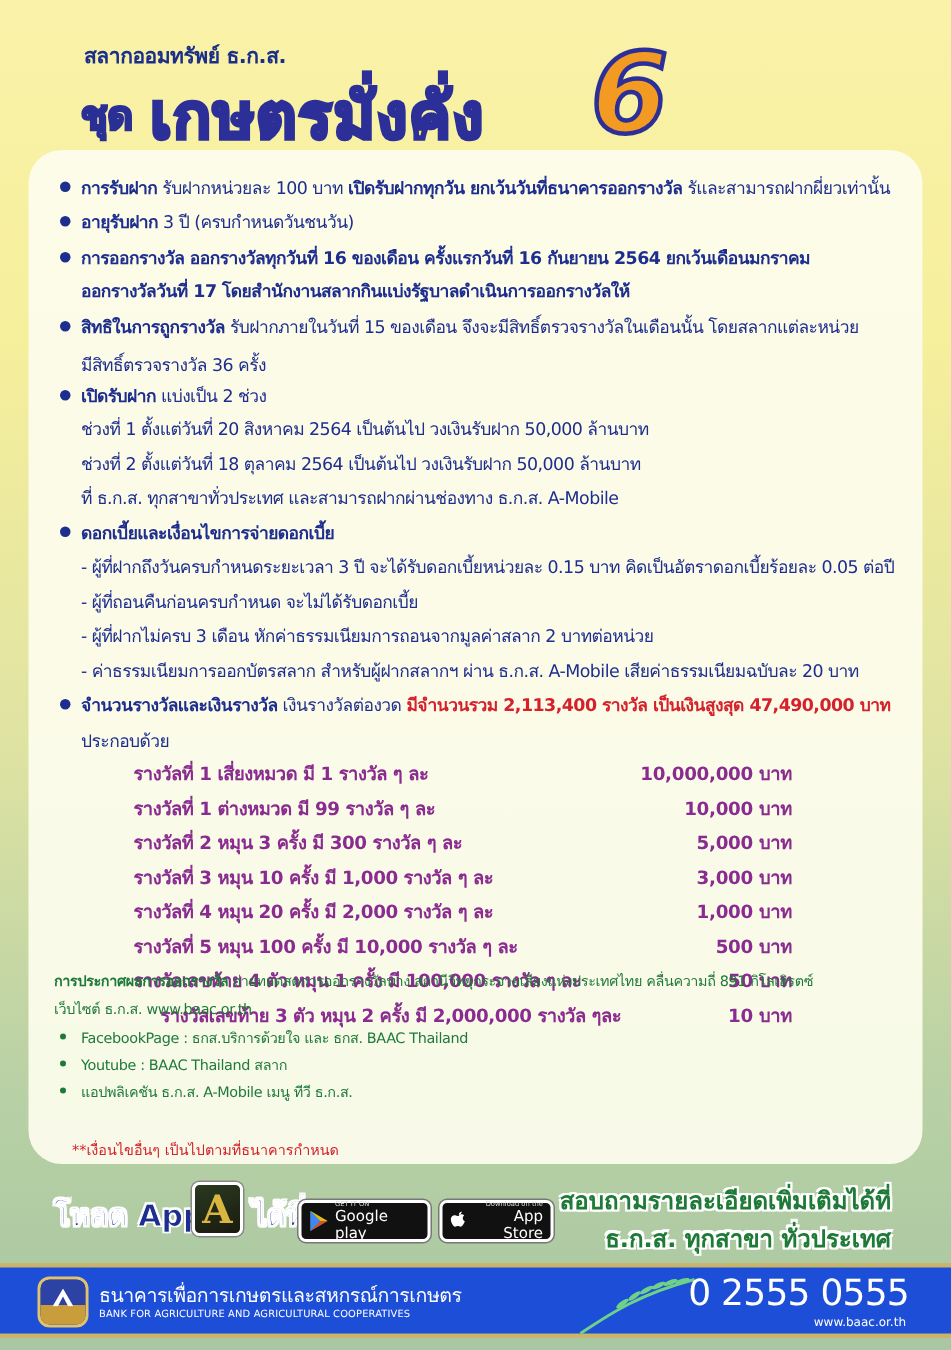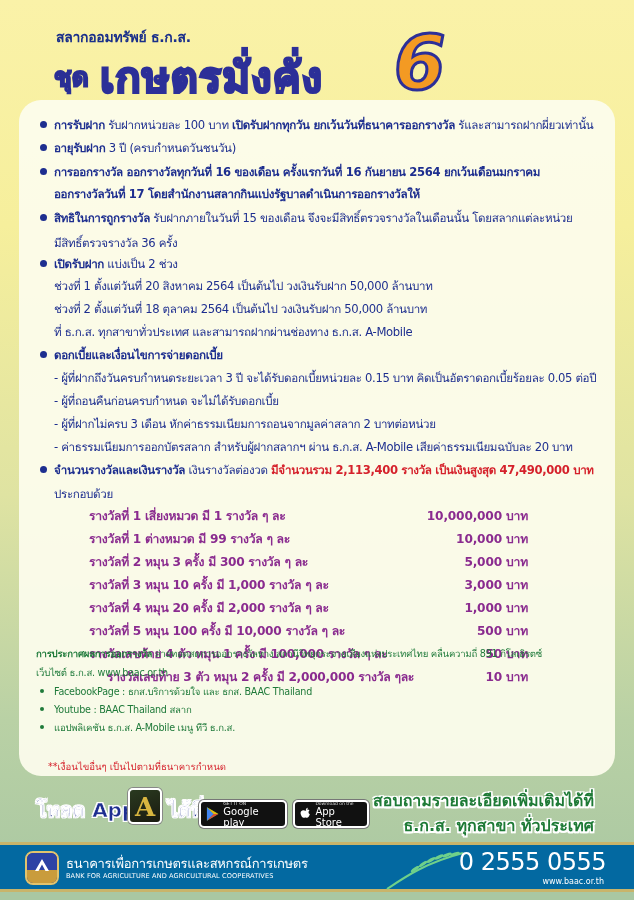--- a/index.html
+++ b/index.html
@@ -93,21 +93,21 @@
   }
   .store-btn .small { font-size: 4.5px; display: block; line-height: 5px; color: #ddd; }
   .store-btn .big { font-size: 10px; display: block; line-height: 11px; }
   .inquiry {
     position: absolute; right: 40px; font-size: 16px; font-weight: bold;
     color: #1e7a36; white-space: nowrap; text-align: right;
     text-shadow: 1.5px 1.5px 0 #fff, -1.5px -1.5px 0 #fff, 1.5px -1.5px 0 #fff, -1.5px 1.5px 0 #fff, 0 1.5px 0 #fff, 0 -1.5px 0 #fff;
   }
   .footer {
     position: absolute; left: 0; top: 842px; width: 634px; height: 50px;
-    background: #0369a1;
+    background: #1d4ed8;
     border-top: 3px solid #c8b46a; border-bottom: 3px solid #c8b46a;
   }
   .footer-bottom {
     position: absolute; left: 0; top: 892px; width: 634px; height: 8px; background: #a9c7a2;
   }
   .logo {
     position: absolute; left: 25px; top: 6px; width: 34px; height: 34px;
     border-radius: 8px; background: #2a3f99; border: 2px solid #e2c36d;
     overflow: hidden;
   }
@@ -226,21 +226,21 @@
       <polygon points="1,1 13,8 1,15" fill="#34a853"></polygon>
       <polygon points="1,1 8,8 1,15" fill="#4285f4"></polygon>
       <polygon points="1,1 13,8 8,8" fill="#fbbc05" opacity="0.9"></polygon>
       <polygon points="1,15 13,8 8,8" fill="#ea4335" opacity="0.9"></polygon>
     </svg>
     <span>
       <span class="small">GET IT ON</span>
       <span class="big">Google play</span>
     </span>
   </div>
-  <div class="store-btn" style="left:257px; width:76px;">
+  <div class="store-btn" style="left:257px; width:76px;text-align:right;">
     <svg width="12" height="14" viewBox="0 0 12 14" style="margin-right:4px;">
       <path d="M6 3.5 C7 2 9 2 10 3.2 C8.6 4 8.6 6.4 10.4 7.2 C9.8 9 8.6 11 7.4 11 C6.6 11 6.4 10.6 5.6 10.6 C4.8 10.6 4.4 11 3.6 11 C2.2 11 0.6 8 0.6 6 C0.6 3.6 2.6 2.8 3.6 3 C4.6 3.2 5.2 3.6 6 3.5 Z M6.2 2.8 C6.2 1.6 7 0.6 8.2 0.4 C8.3 1.6 7.4 2.8 6.2 2.8 Z" fill="#fff"></path>
     </svg>
     <span>
       <span class="small">Download on the</span>
       <span class="big">App Store</span>
     </span>
   </div>
 </div>
 

